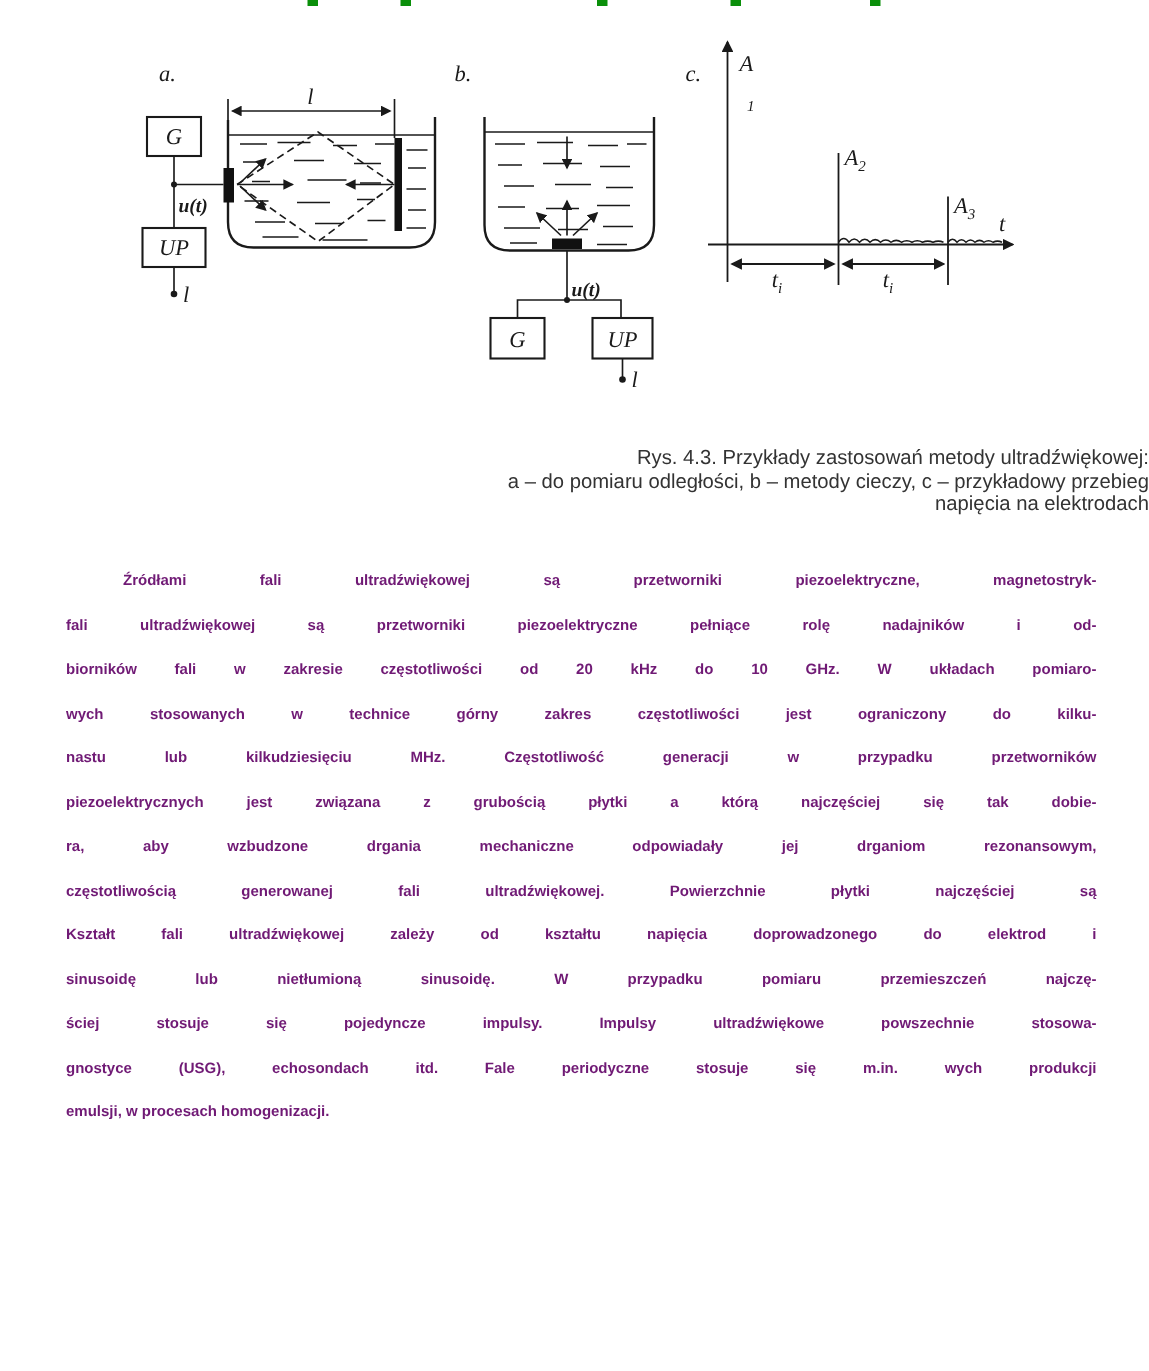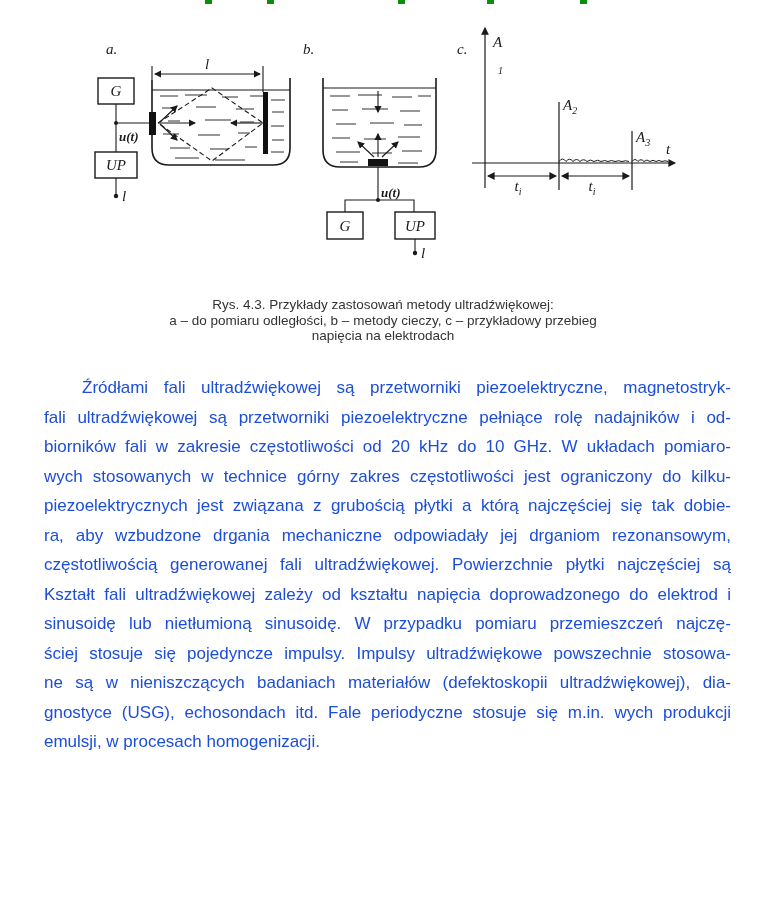--- a/index.html
+++ b/index.html
@@ -1,23 +1,23 @@
 <!DOCTYPE html>
 <html><head>
 <meta charset="utf-8">
 <style>
   html,body{margin:0;padding:0;background:#ffffff;}
   .page{position:relative;width:766px;height:914px;background:#ffffff;overflow:hidden;
         font-family:"Liberation Sans","DejaVu Sans",sans-serif;color:#2e2e2e;}
   .green-frag{position:absolute;top:0;height:4px;width:7px;}
   .figure-svg{position:absolute;left:0;top:0;}
-  .caption{position:absolute;left:0;top:297px;width:766px;text-align:center;
+  .caption{position:absolute;left:0;top:297px;width:766px;text-align:right;
            font-size:13.5px;line-height:15.5px;color:#333;}
   .body-text{position:absolute;left:44px;top:373px;width:687px;
-             font-size:17px;line-height:29.5px;color:#1d4ed8;}
+             font-size:10px;line-height:29.5px;color:#701a75;font-weight:bold;}
   .body-line{text-align:justify;text-align-last:justify;white-space:normal;}
   .body-line.first{text-indent:38px;}
   .body-line.last{text-align-last:left;}
   .it{font-style:italic;}
   svg text{fill:#1a1a1a;}
   .slab{font-family:"Liberation Serif","DejaVu Serif",serif;font-style:italic;font-size:15px;}
   .slab-sm{font-family:"Liberation Serif","DejaVu Serif",serif;font-style:italic;font-size:13px;font-weight:bold;}
   .slab-sub{font-family:"Liberation Serif","DejaVu Serif",serif;font-style:italic;font-size:10px;}
 </style>
 </head>
@@ -136,24 +136,24 @@
     <div>Rys. 4.3. Przykłady zastosowań metody ultradźwiękowej:</div>
     <div>a – do pomiaru odległości, b – metody cieczy, c – przykładowy przebieg</div>
     <div>napięcia na elektrodach</div>
   </div>
 
   <div class="body-text">
       <div class="body-line first"><span>Źródłami fali ultradźwiękowej są przetworniki piezoelektryczne, magnetostryk-</span></div>
       <div class="body-line"><span>fali ultradźwiękowej są przetworniki piezoelektryczne pełniące rolę nadajników i od-</span></div>
       <div class="body-line"><span>biorników fali w zakresie częstotliwości od 20 kHz do 10 GHz. W układach pomiaro-</span></div>
       <div class="body-line"><span>wych stosowanych w technice górny zakres częstotliwości jest ograniczony do kilku-</span></div>
+      <div class="body-line"><span>nastu lub kilkudziesięciu MHz. Częstotliwość generacji w przypadku przetworników</span></div>
       <div class="body-line"><span>piezoelektrycznych jest związana z grubością płytki a którą najczęściej się tak dobie-</span></div>
       <div class="body-line"><span>ra, aby wzbudzone drgania mechaniczne odpowiadały jej drganiom rezonansowym,</span></div>
       <div class="body-line"><span>częstotliwością generowanej fali ultradźwiękowej. Powierzchnie płytki najczęściej są</span></div>
       <div class="body-line"><span>Kształt fali ultradźwiękowej zależy od kształtu napięcia doprowadzonego do elektrod i</span></div>
       <div class="body-line"><span>sinusoidę lub nietłumioną sinusoidę. W przypadku pomiaru przemieszczeń najczę-</span></div>
       <div class="body-line"><span>ściej stosuje się pojedyncze impulsy. Impulsy ultradźwiękowe powszechnie stosowa-</span></div>
-      <div class="body-line"><span>ne są w nieniszczących badaniach materiałów (defektoskopii ultradźwiękowej), dia-</span></div>
       <div class="body-line"><span>gnostyce (USG), echosondach itd. Fale periodyczne stosuje się m.in. wych produkcji</span></div>
       <div class="body-line last"><span>emulsji, w procesach homogenizacji.</span></div>
     </div>
 
 </div>
 
 </body></html>

